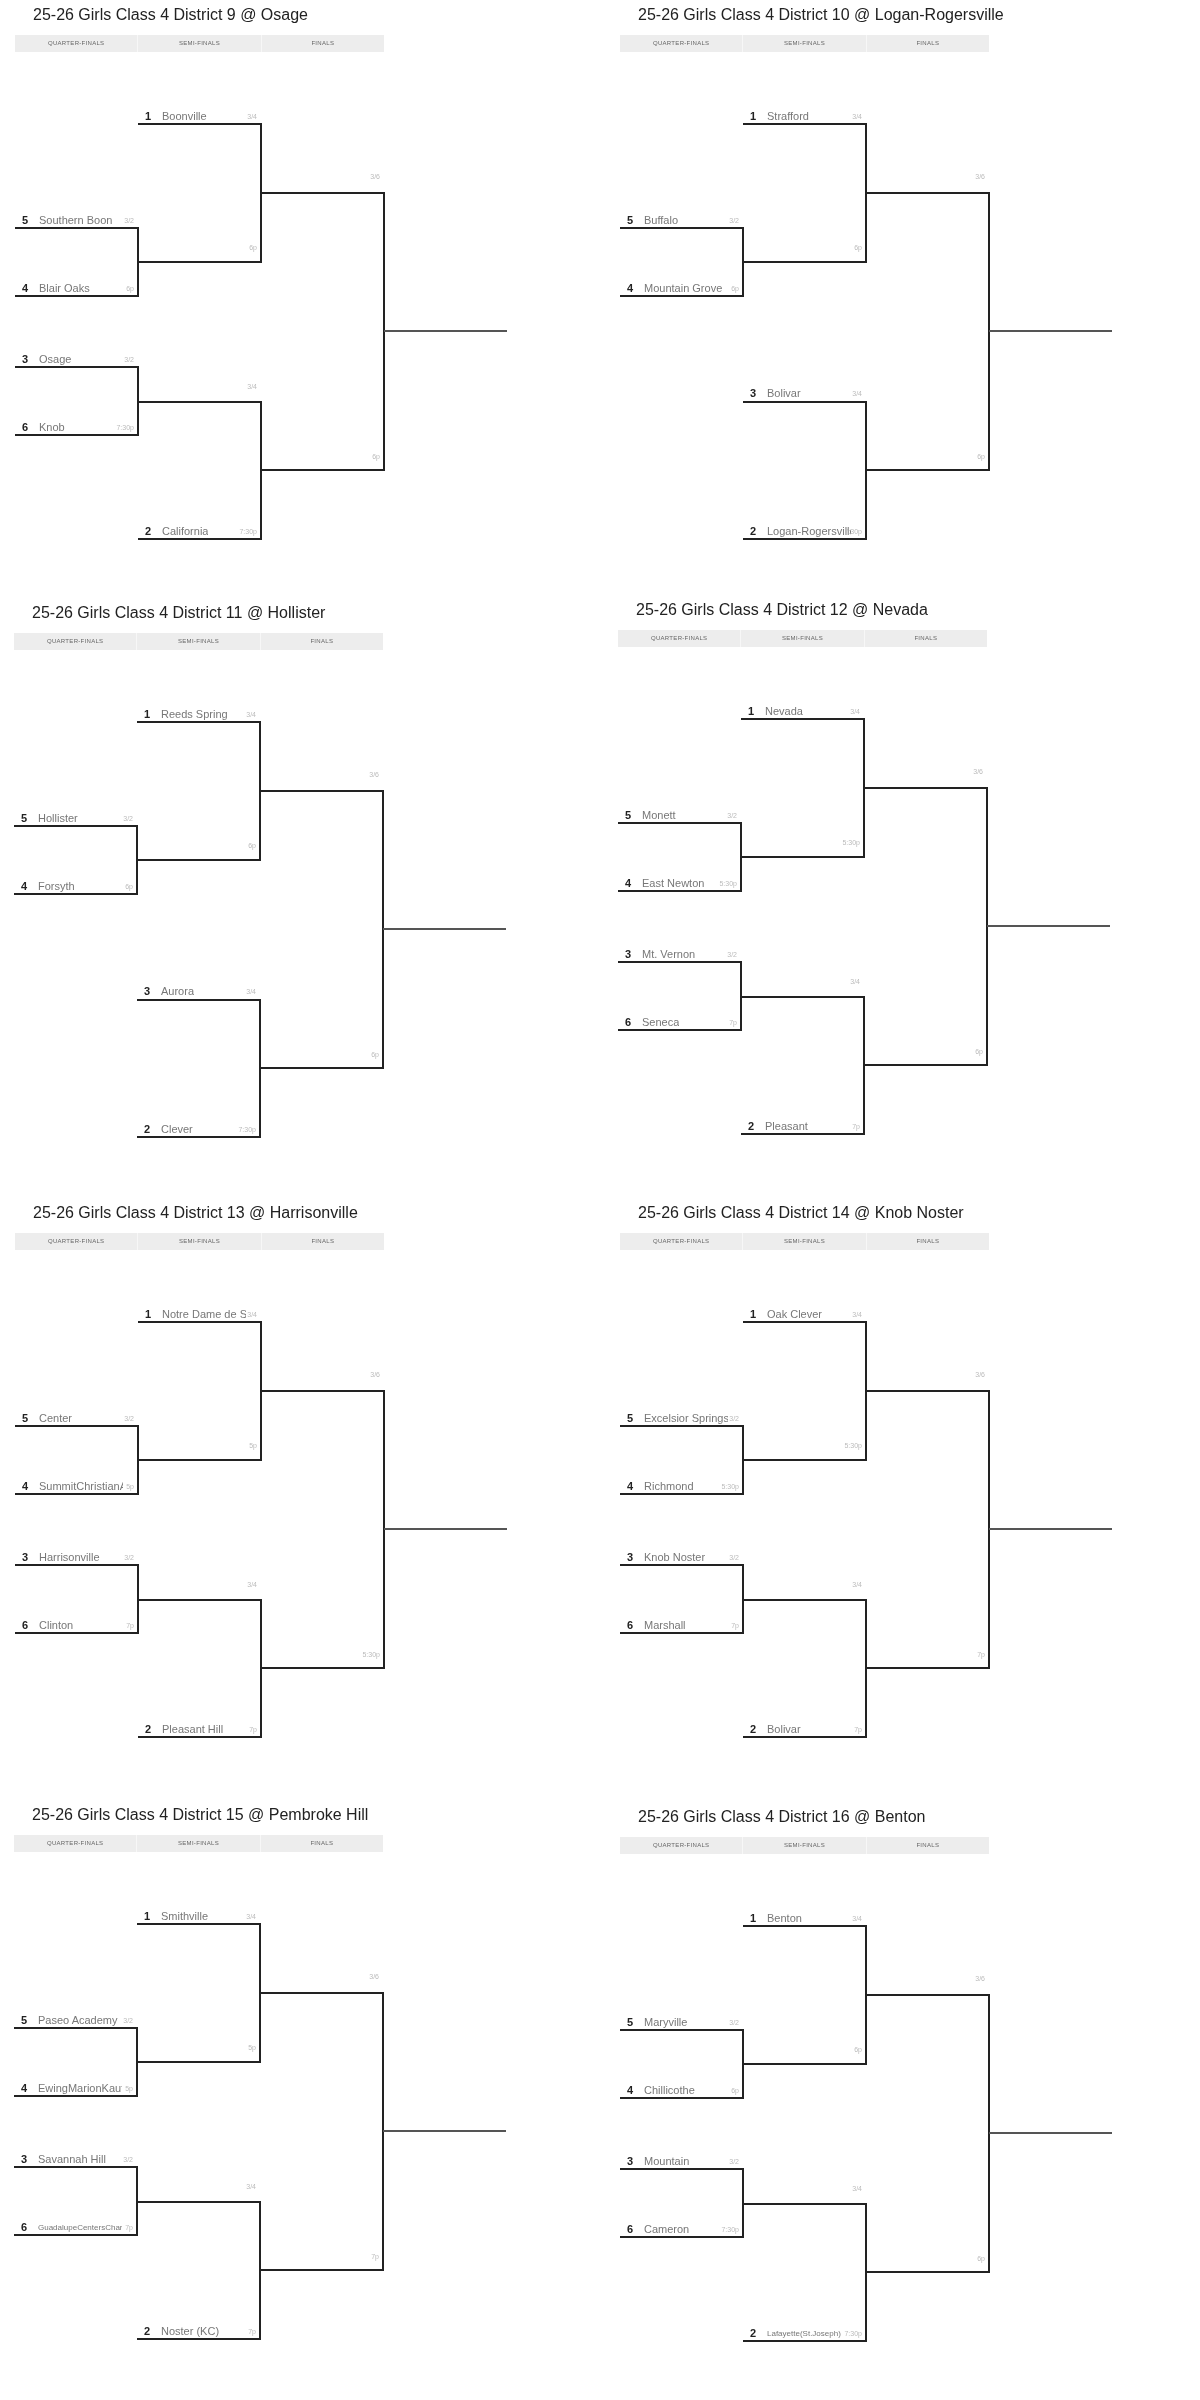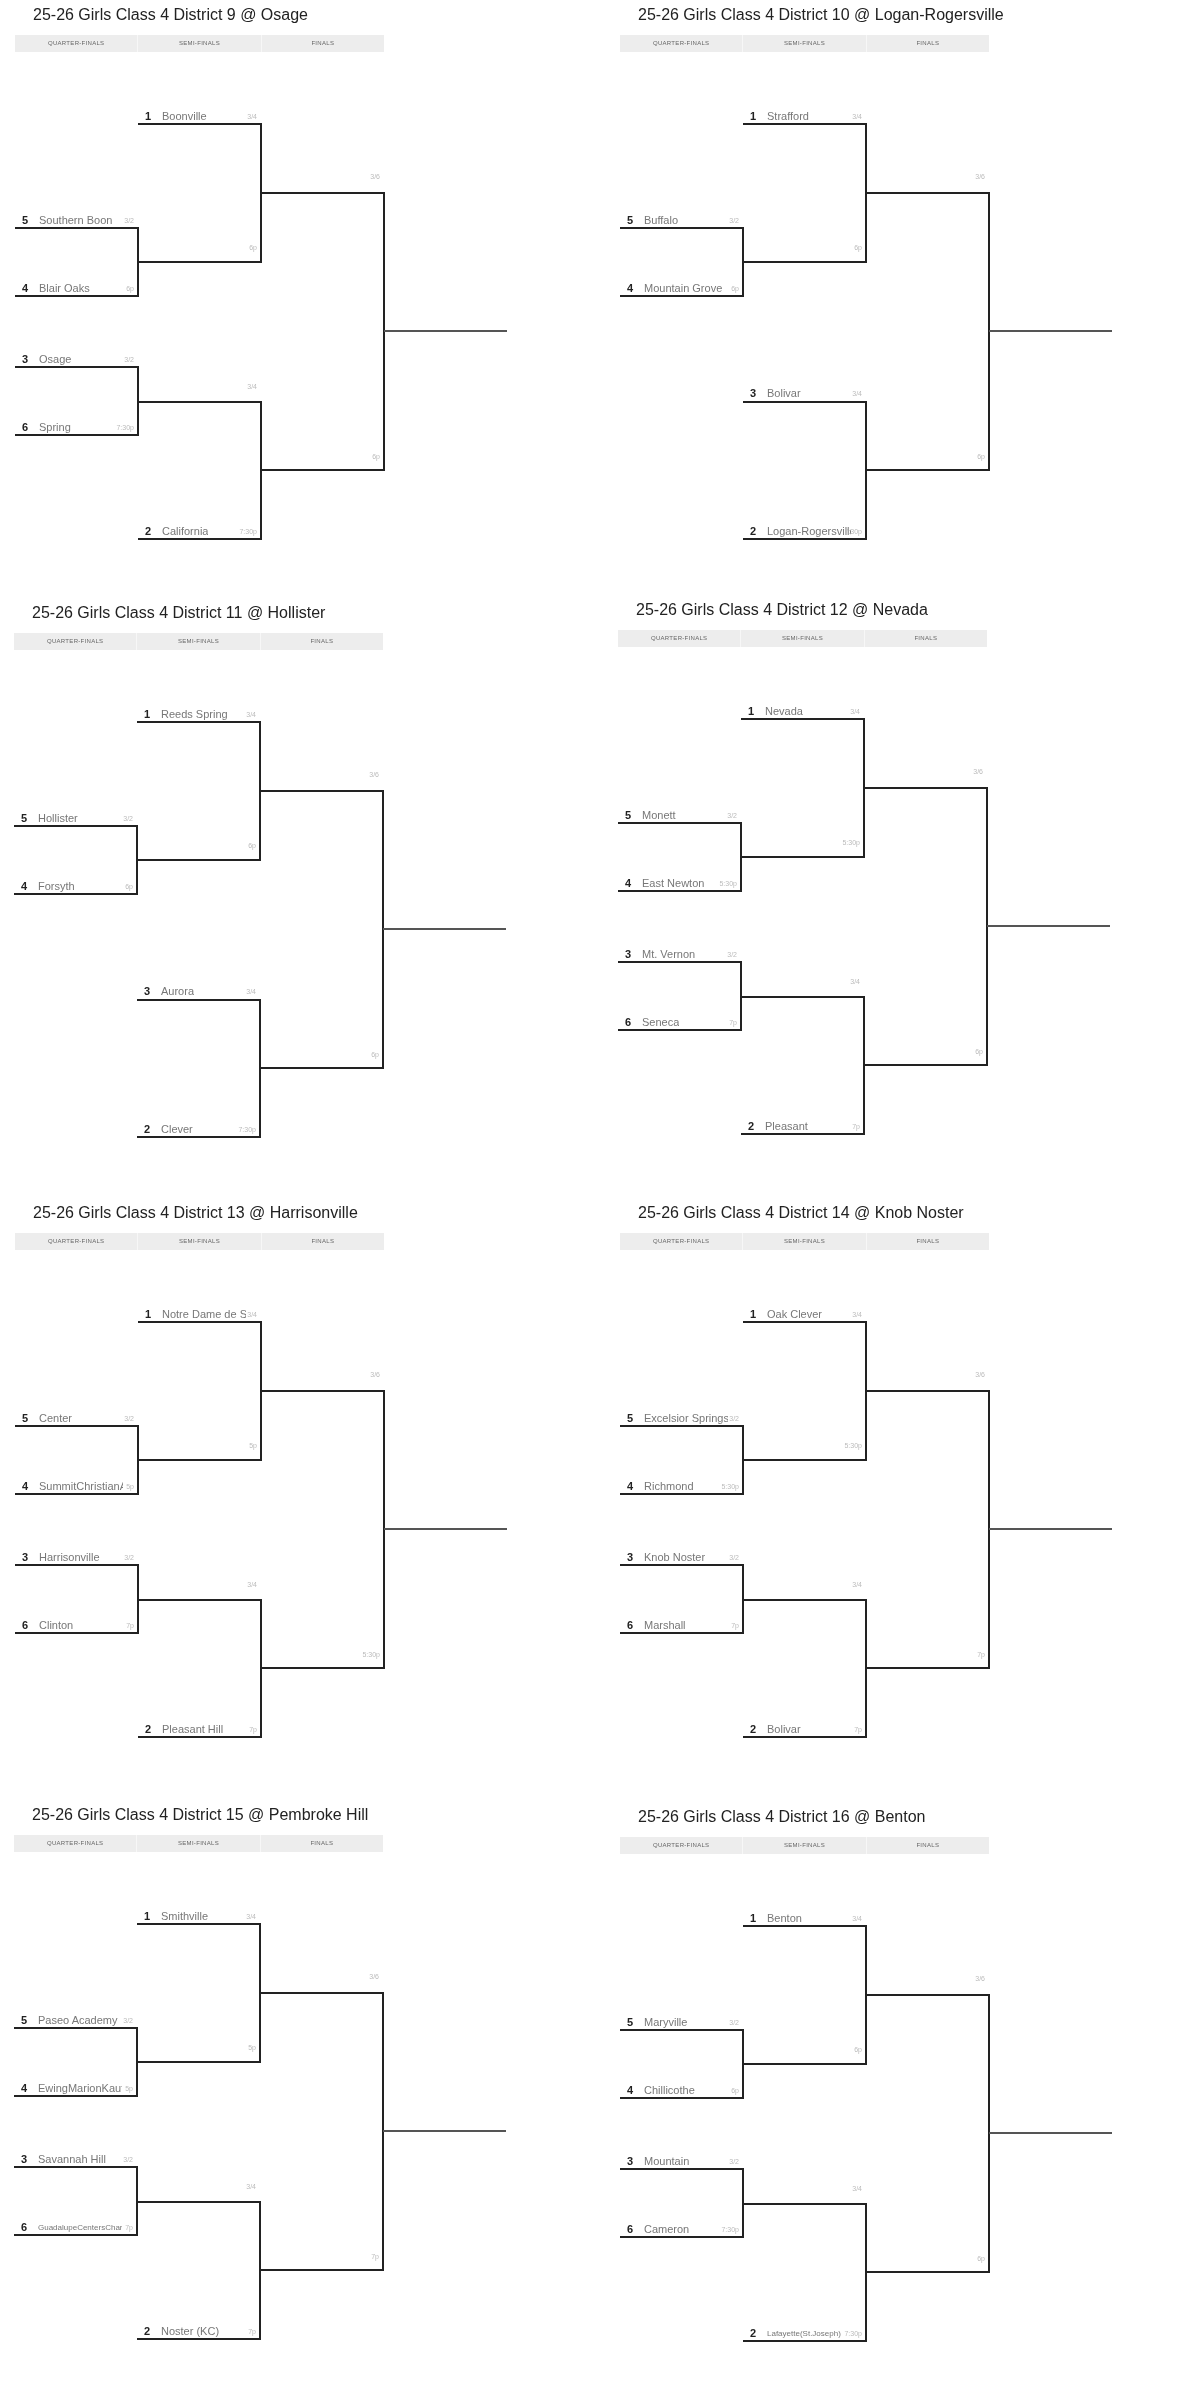--- a/index.html
+++ b/index.html
@@ -66,21 +66,21 @@
     <div class="qf2">
       <div class="team" style="left:15px;top:351px;">
         <span class="seed">3</span>
         <span class="name">Osage</span>
         <span class="tm">3/2</span>
       </div>
       <div class="ln h" style="left:15px;top:366px;width:124px;"></div>
       <div class="ln v" style="left:137px;top:366px;height:70px;"></div>
       <div class="team" style="left:15px;top:419px;">
         <span class="seed">6</span>
-        <span class="name">Spring</span>
+        <span class="name">Knob</span>
         <span class="tm">7:30p</span>
       </div>
       <div class="ln h" style="left:15px;top:434px;width:124px;"></div>
       <div class="lbl" style="left:217px;top:383px;">3/4</div>
     </div>
 
     <div class="ln h" style="left:138px;top:401px;width:124px;"></div>
     <div class="ln v" style="left:260px;top:401px;height:139px;"></div>
 
     <div class="team" style="left:138px;top:523px;">

